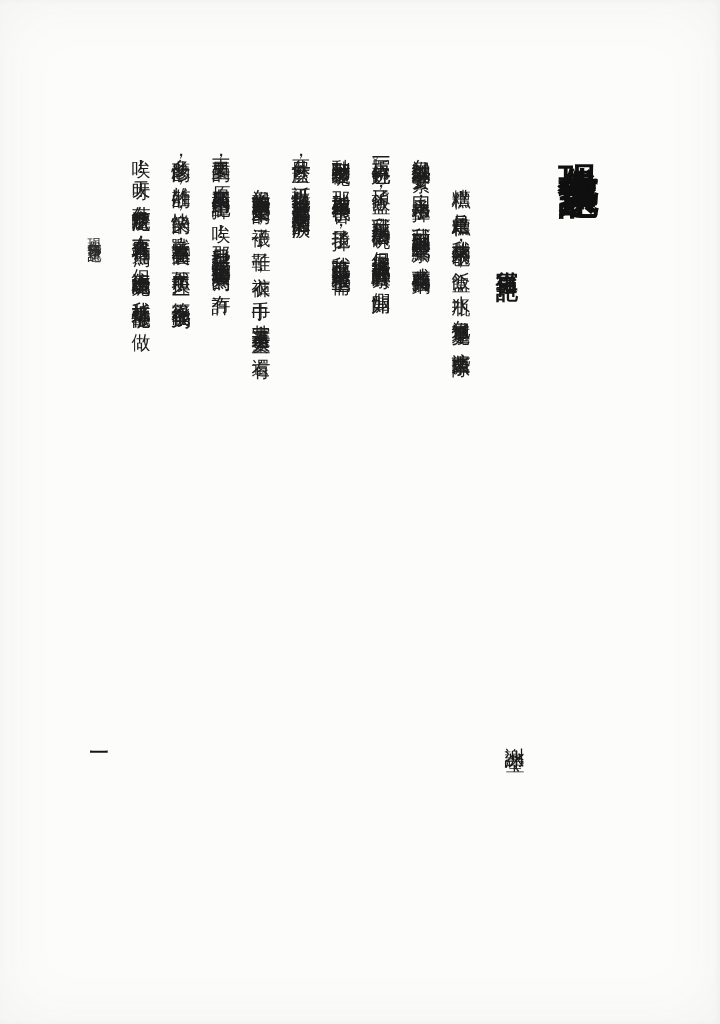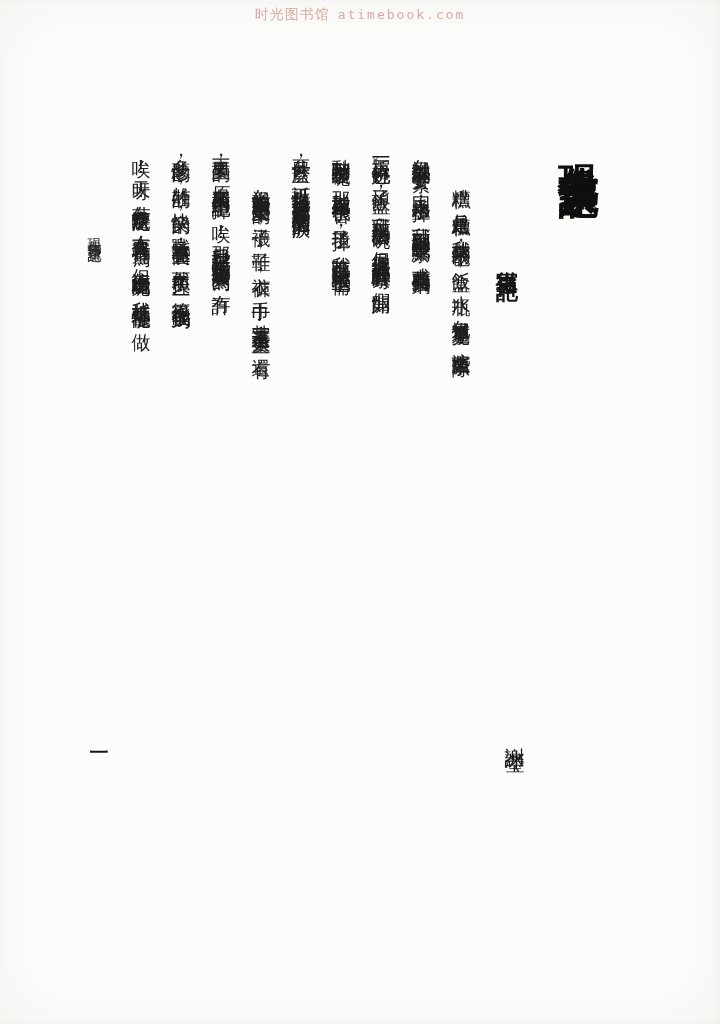--- a/index.html
+++ b/index.html
@@ -78,23 +78,20 @@
     position:absolute;top:742px;left:87px;
     font-size:19px;font-weight:700;
     color:#151515;
   }
 </style>
 </head>
 <body>
 
 <div class="page">
 
-  <div class="watermark">
-    <span>时光图书馆</span><span class="url">atimebook.com</span>
-  </div>
 
   <h1 class="book-title v">現代女作家日記選</h1>
 
   <h2 class="chapter-title v">從軍日記</h2>
 
   <div class="author v">謝冰瑩</div>
 
   <div class="body-columns">
     <p class="col v indent">糟糕！眞是糟糕！我帶來的毯子，飯盒，水瓶，包袱通通不見了！這些東西除了</p>
     <p class="col v">包袱以外倒不十分要緊。因爲水壺掉了，我可以到同學那裏吃點茶，或者花費兩個銅</p>

